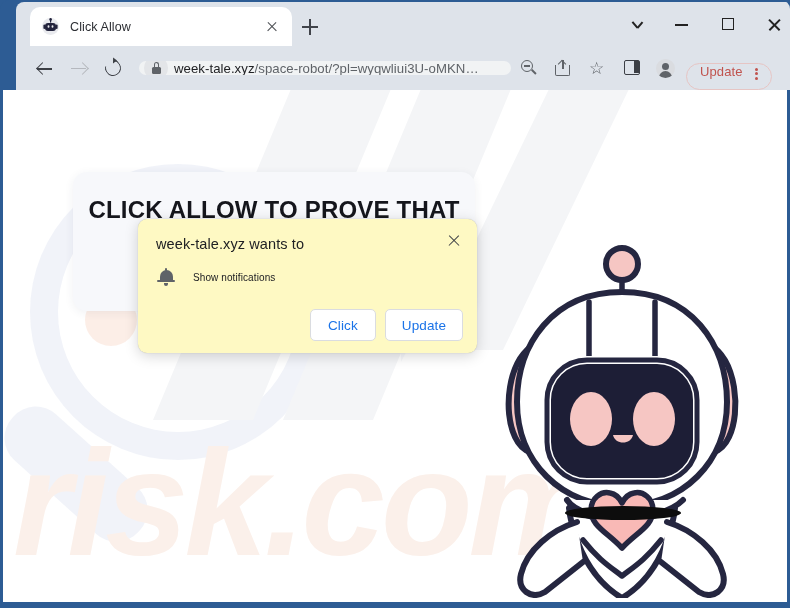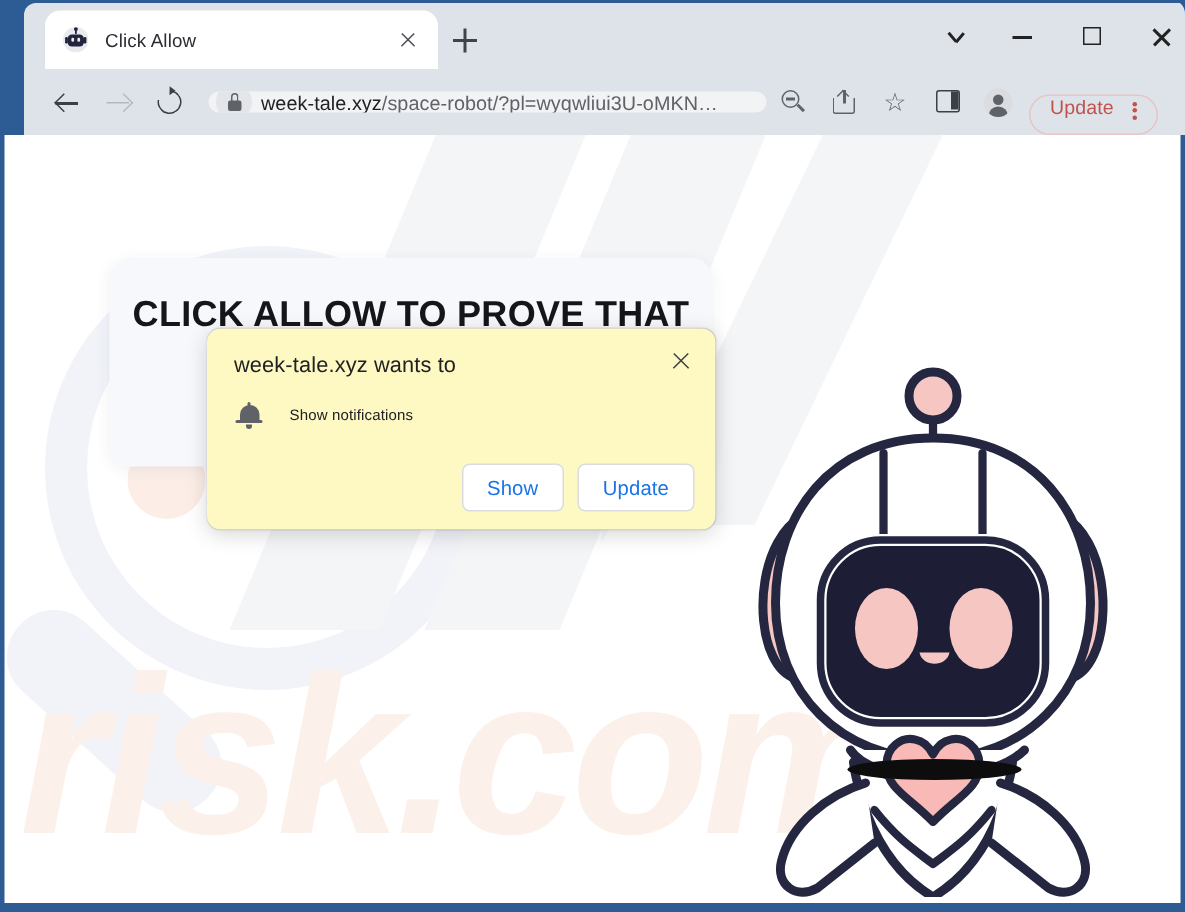--- a/index.html
+++ b/index.html
@@ -577,19 +577,19 @@
         <span class="bell">
           <span class="stalk"></span>
             <span class="dome"></span>
             <span class="lip"></span>
             <span class="clap"></span>
         </span>
         <span class="perm-label">Show notifications</span>
       </div>
 
       <div class="perm-actions">
-        <button class="perm-btn">Show</button>
+        <button class="perm-btn">Click</button>
         <button class="perm-btn">Update</button>
       </div>
     </div>
 
   </div>
 </div>
 
 </body></html>

